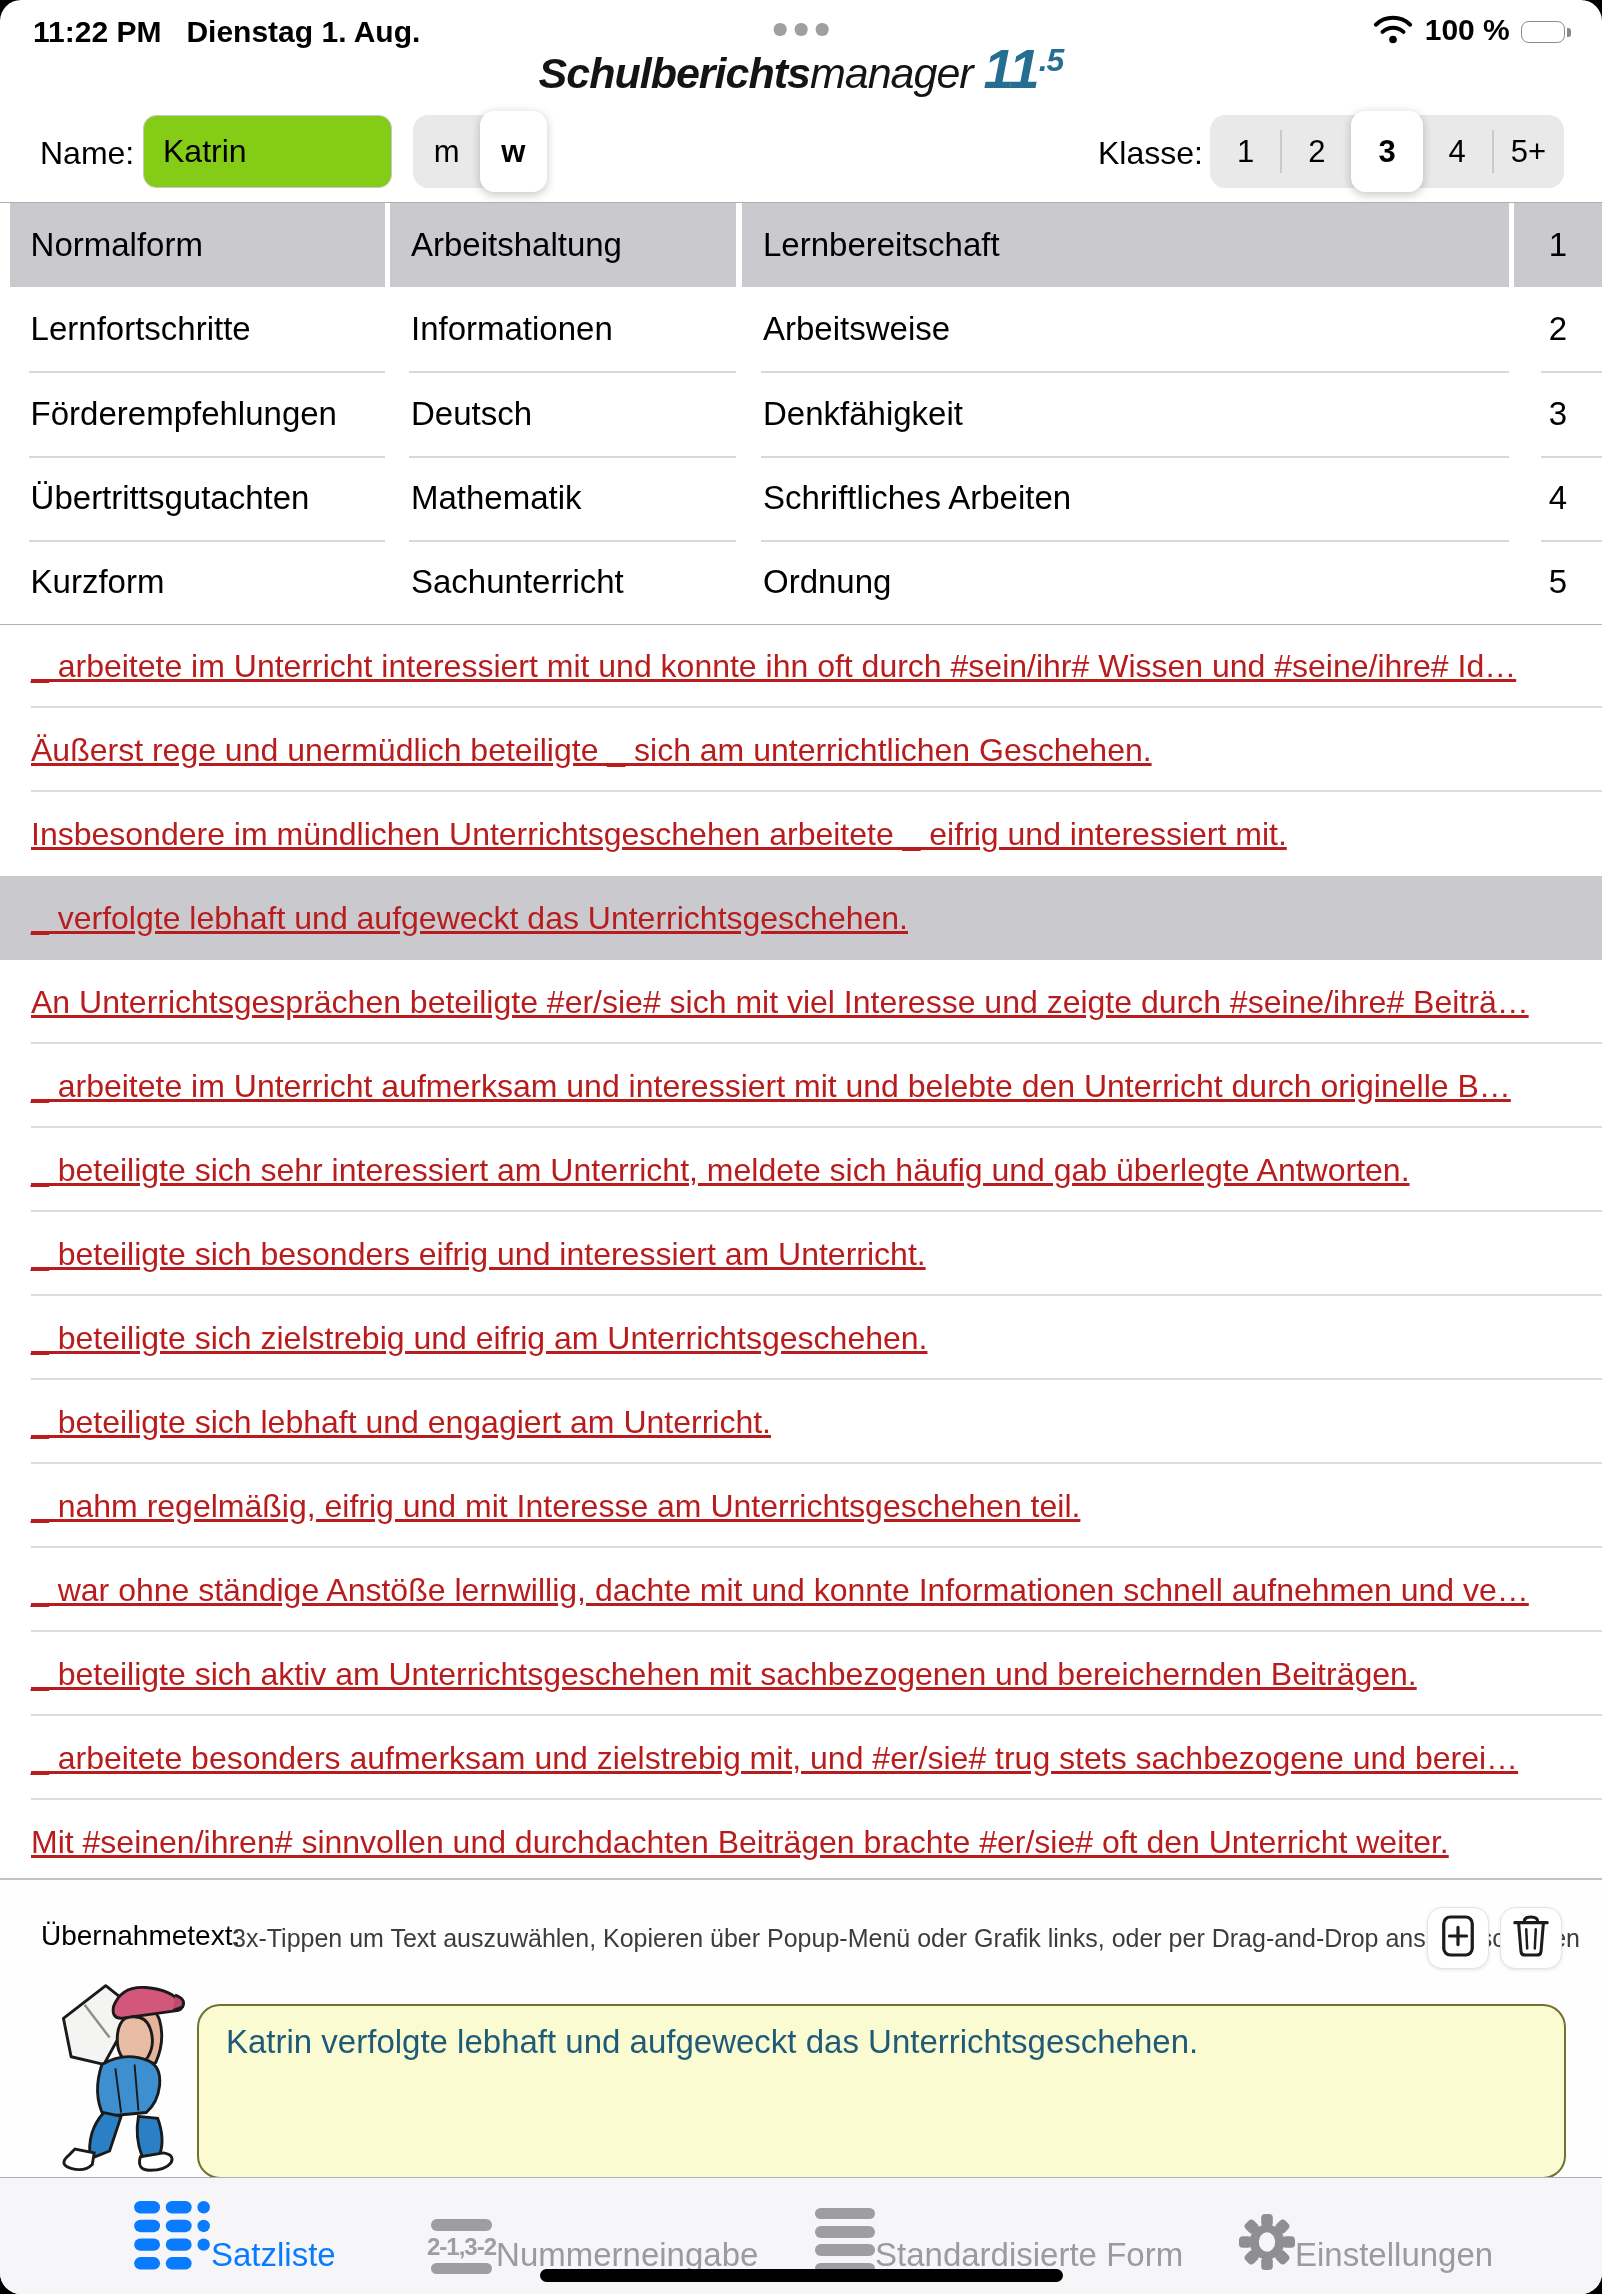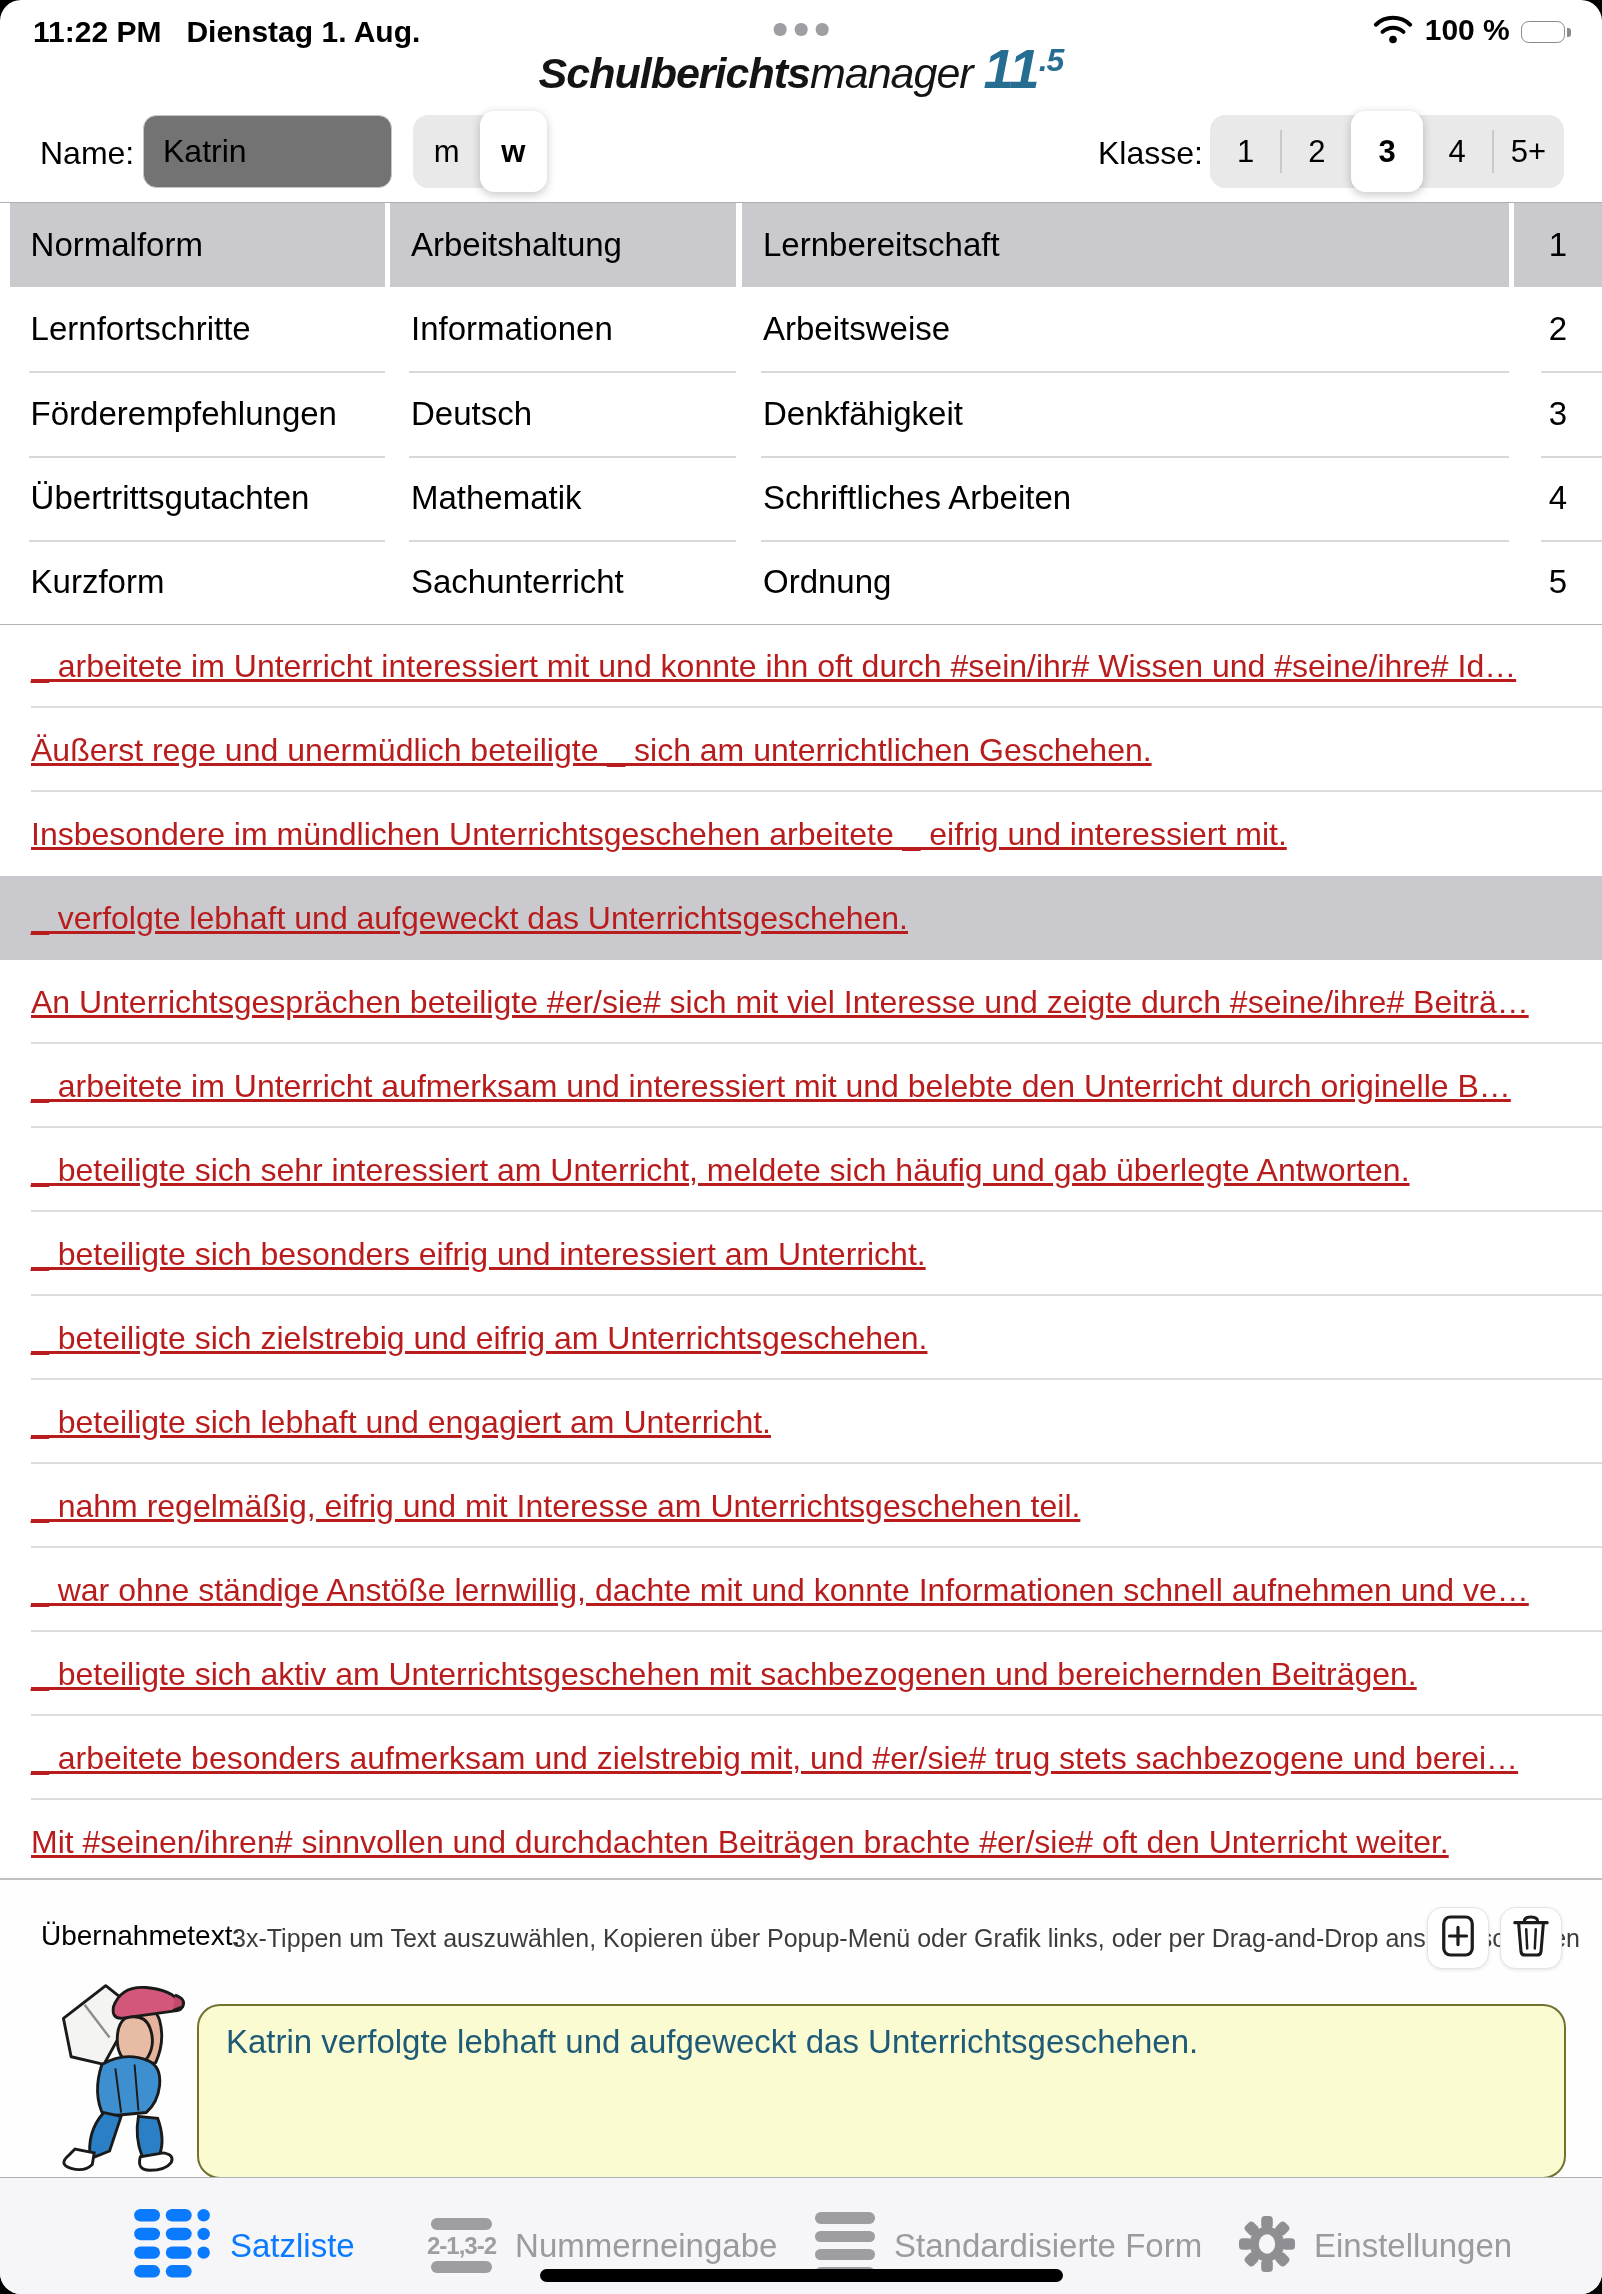--- a/index.html
+++ b/index.html
@@ -19,21 +19,21 @@
   .app-title{position:absolute;top:37px;left:0;right:0;text-align:center;font-style:italic;color:#141414;font-size:43px;letter-spacing:-1px;white-space:nowrap;}
   .t-bold{font-weight:800;}
   .t-light{font-weight:400;}
   .t-ver{font-weight:800;color:#256E91;font-size:55px;}
   .t-sup{font-weight:700;color:#256E91;font-size:32px;position:relative;top:-17.3px;}
 
   
   .ctl-label{position:absolute;top:135px;font-size:32px;color:#000;}
   .name-label{left:40px;}
   .klasse-label{left:1098px;}
-  .name-input{position:absolute;top:115px;left:143px;width:249px;height:73px;border:1.9px solid #C6C6C8;border-radius:13.4px;font-size:32px;padding:0 19px;box-sizing:border-box;font-family:"Liberation Sans",sans-serif;color:#000;outline:none;background:#737373;}
+  .name-input{position:absolute;top:115px;left:143px;width:249px;height:73px;border:1.9px solid #C6C6C8;border-radius:13.4px;font-size:32px;padding:0 19px;box-sizing:border-box;font-family:"Liberation Sans",sans-serif;color:#000;outline:none;background:#84cc16;}
   .seg{position:absolute;top:115px;height:73px;background:#E9E9EA;border-radius:15.4px;display:flex;}
   .gender-seg{left:413px;width:133px;}
   .klasse-seg{left:1210px;width:354px;}
   .seg-item{flex:1;display:flex;align-items:center;justify-content:center;font-size:31px;color:#000;position:relative;}
   .seg-item.divider::before{content:"";position:absolute;left:-1px;top:15.4px;bottom:15.4px;width:1.9px;background:#C9C9CB;}
   .seg-item.selected{background:#fff;border-radius:14.4px;margin:-3.8px -1px;box-shadow:0 2.9px 9.6px rgba(0,0,0,0.22);font-weight:600;z-index:2;}
 
   
   .picker{position:absolute;top:202px;left:0;width:1602px;height:421px;border-top:1.9px solid #AFAFB3;border-bottom:1.9px solid #B4B4B8;box-sizing:content-box;background:#fff;}
   .pcol{position:absolute;top:0;bottom:0;display:flex;flex-direction:column;}
@@ -57,21 +57,21 @@
   .takeover{position:absolute;top:1878px;left:0;right:0;height:299px;border-top:2.9px solid #C2C2C6;background:#FEFEFE;}
   .to-label{position:absolute;top:40px;left:41px;font-size:28px;color:#000;}
   .to-hint{position:absolute;top:44px;left:232px;font-size:25px;color:#3C3C3E;}
   .to-buttons{position:absolute;top:27px;right:40px;display:flex;gap:11.5px;}
   .to-btn{width:60px;height:60px;background:#fff;border:1px solid #E4E4E6;border-radius:15.4px;display:flex;align-items:center;justify-content:center;box-shadow:0 1px 3.8px rgba(0,0,0,0.10);cursor:pointer;}
   .mascot{position:absolute;left:46px;top:96px;width:156px;height:200px;}
   .note{position:absolute;left:197px;top:124px;width:1369px;height:175px;background:#FBFBD2;border:2.9px solid #72722E;border-radius:23px;box-sizing:border-box;padding:17.3px 27px;font-size:33px;color:#1F5B77;overflow:hidden;}
 
   
   .tabbar{position:absolute;left:0;right:0;top:2177px;height:117px;background:#F6F6F8;border-top:1.9px solid #B0B0B4;box-sizing:border-box;}
-  .tab{position:absolute;top:28px;height:79px;display:flex;align-items:center;gap:19px;cursor:pointer;}
+  .tab{position:absolute;top:17px;height:79px;display:flex;align-items:flex-end;cursor:pointer;}
   .tab1{left:134px;}
   .tab2{left:427px;}
   .tab3{left:815px;}
   .tab4{left:1239px;}
   .tab-label{font-size:33px;color:#9B9B9F;}
   .tab.active .tab-label{color:#0A7AFF;}
   .num-icon{display:flex;flex-direction:column;align-items:center;gap:3.8px;}
   .num-icon .bar{width:61px;height:11.5px;border-radius:5.8px;background:#9E9EA2;}
   .num-icon .num-text{font-size:24px;font-weight:700;color:#9E9EA2;letter-spacing:-1px;line-height:24px;}
   .std-icon{display:flex;flex-direction:column;gap:6.7px;}

